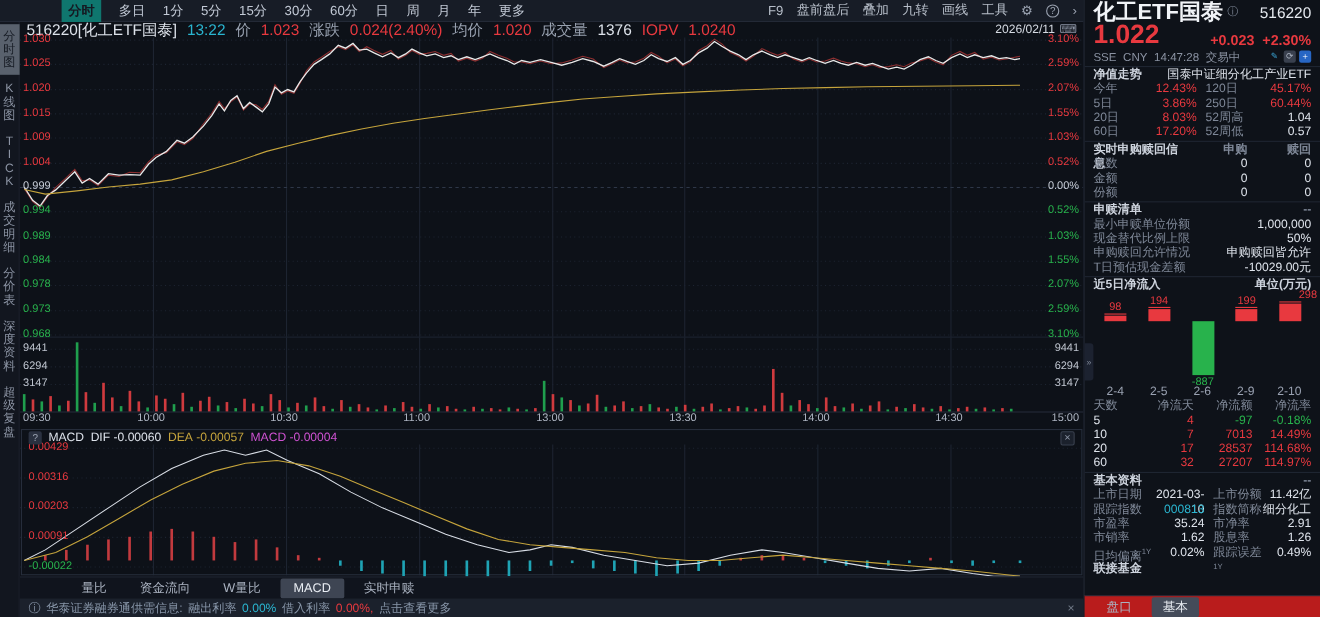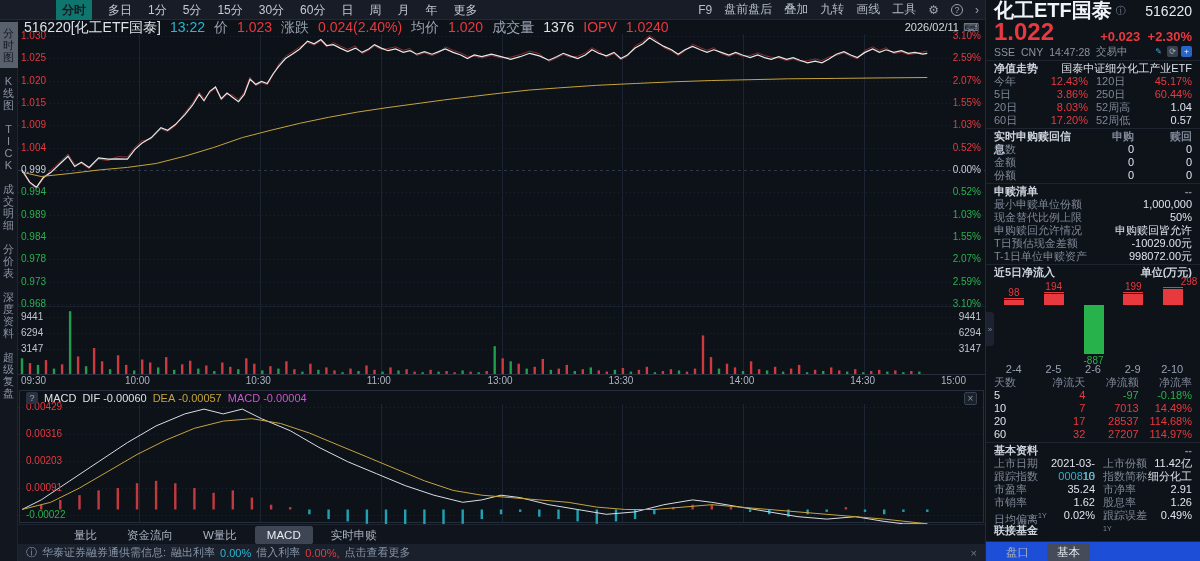--- a/index.html
+++ b/index.html
@@ -80,21 +80,21 @@
   .rrow { display:flex; justify-content:space-between; padding:0 8px; height:13px; line-height:13px; }
   .lbl { color:#7f8898; }
   .val { color:#dfe4ec; }
   .nfchart { position:relative; height:82px; margin:2px 8px 0 8px; }
   .nfbar { position:absolute; }
   .nflab { position:absolute; font-size:10px; line-height:10px; text-align:center; }
   .nfdates { display:flex; padding:0 8px; height:13px; line-height:13px; color:#9aa2b2; }
   .nfdates div { flex:1; text-align:center; }
   .gridf { display:grid; grid-template-columns:38px 1fr 1fr 1fr; padding:0 8px; height:13px; line-height:13px; }
   .gridf .v { text-align:right; }
-  .rtabs { position:absolute; left:0; bottom:0; width:215px; height:20px; background:#1d4ed8;
+  .rtabs { position:absolute; left:0; bottom:0; width:215px; height:20px; background:#b91c1c;
     border-top:1px solid #232936; display:flex; align-items:center; gap:8px; padding-left:10px; }
   .rtab { padding:2px 10px; color:#aab2c0; font-size:11.5px; line-height:14px; }
   .rtab.sel { background:#444b59; color:#e9edf3; border-radius:2px; }
   sup.fn { font-size:7px; color:#7f8898; }
 </style>
 </head>
 <body>
 
 <div class="topbar">
   <div class="tb-tabs" id="tb-tabs">
@@ -424,21 +424,21 @@
       <div class="ax" style="color: rgb(192, 198, 208); top: 324px; left: 3px;">3147</div>
       <div class="ax" style="color: rgb(192, 198, 208); top: 324px; right: 4px;">3147</div>
       <div class="ax" style="color: rgb(174, 181, 194); top: 356px; left: 3px;">09:30</div>
       <div class="ax" style="color: rgb(174, 181, 194); top: 356px; left: 106.875px;">10:00</div>
       <div class="ax" style="color: rgb(174, 181, 194); top: 356px; left: 227.75px;">10:30</div>
       <div class="ax" style="color: rgb(174, 181, 194); top: 356px; left: 348.625px;">11:00</div>
       <div class="ax" style="color: rgb(174, 181, 194); top: 356px; left: 469.5px;">13:00</div>
       <div class="ax" style="color: rgb(174, 181, 194); top: 356px; left: 590.375px;">13:30</div>
       <div class="ax" style="color: rgb(174, 181, 194); top: 356px; left: 711.25px;">14:00</div>
       <div class="ax" style="color: rgb(174, 181, 194); top: 356px; left: 832.125px;">14:30</div>
-      <div class="ax" style="color: rgb(174, 181, 194); top: 356px; right: 19px; margin-left: 28px;">15:00</div>
+      <div class="ax" style="color: rgb(174, 181, 194); top: 356px; right: 4px; margin-left: 28px;">15:00</div>
       <div class="ax" style="color: rgb(232, 57, 63); top: 382px; left: 8px;">0.00429</div>
       <div class="ax" style="color: rgb(232, 57, 63); top: 409px; left: 8px;">0.00316</div>
       <div class="ax" style="color: rgb(232, 57, 63); top: 436px; left: 8px;">0.00203</div>
       <div class="ax" style="color: rgb(232, 57, 63); top: 463px; left: 8px;">0.00091</div>
       <div class="ax" style="color: rgb(40, 178, 76); top: 490px; left: 8px;">-0.00022</div>
     </div>
 
   <div class="macd-head">
     <span class="macd-q">?</span>
     <span class="white">MACD</span>
@@ -562,24 +562,20 @@
         <span class="lbl">现金替代比例上限</span>
         <span class="val">50%</span>
       </div>
       <div class="rrow">
         <span class="lbl">申购赎回允许情况</span>
         <span class="val">申购赎回皆允许</span>
       </div>
       <div class="rrow">
         <span class="lbl">T日预估现金差额</span>
         <span class="val">-10029.00元</span>
-      </div>
-      <div class="rrow">
-        <span class="lbl">T-1日单位申赎资产</span>
-        <span class="val">998072.00元</span>
       </div>
     </div>
   <div class="sep"></div>
 
   <div class="r-title">
     <span>近5日净流入</span>
     <span>单位(万元)</span>
   </div>
   <div class="nfchart" id="nfchart">
       <div class="nfbar" style="left: 9.9px; width: 20px; height: 5px; top: 19px; background: rgb(232, 57, 63);"></div>

